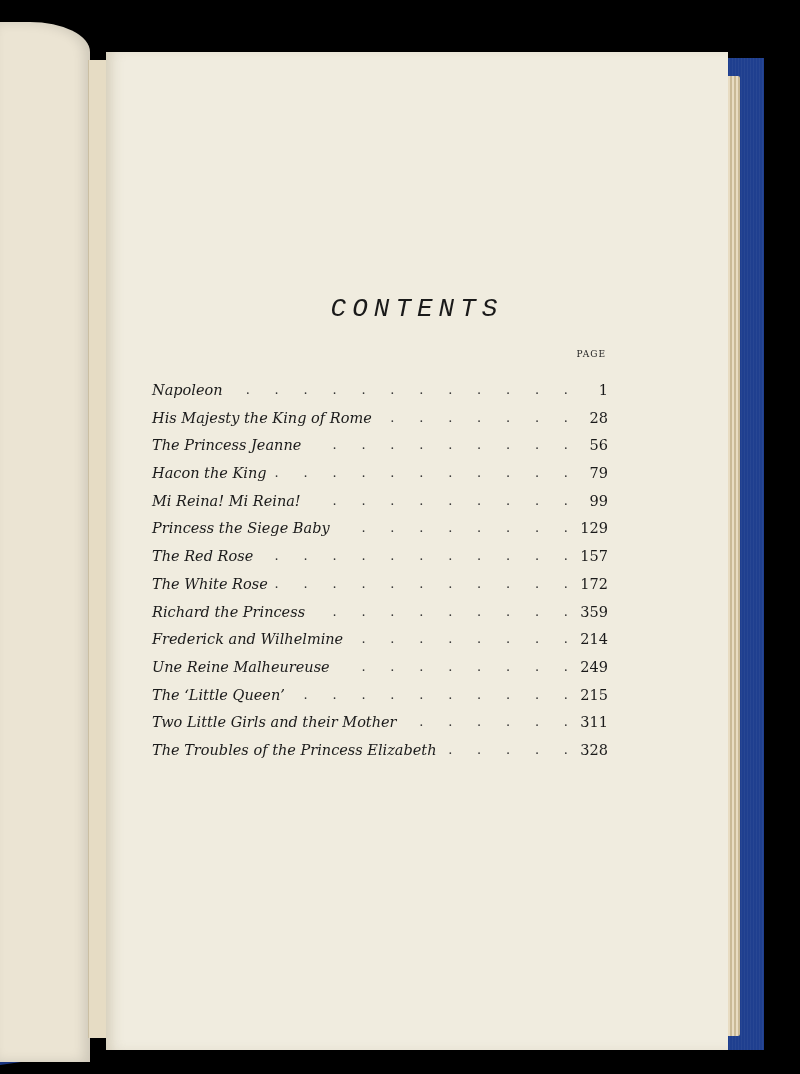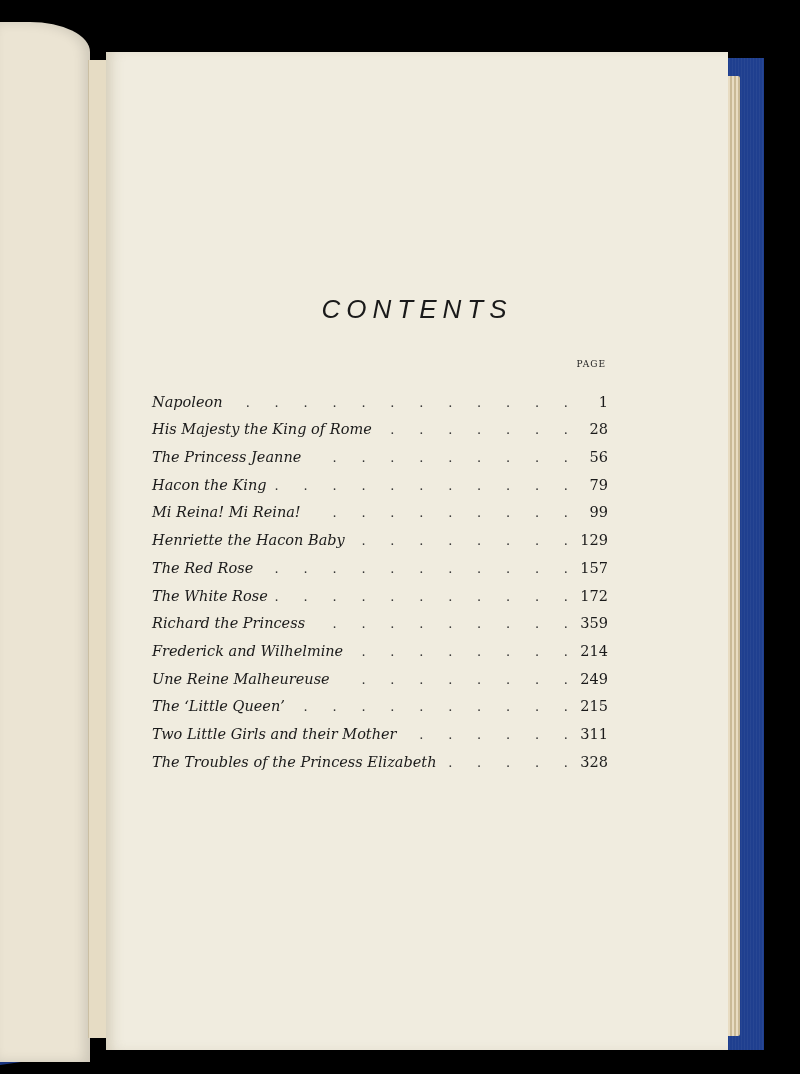--- a/index.html
+++ b/index.html
@@ -9,25 +9,25 @@
   .cover-bottom-left { position:absolute; left:0; top:1040px; width:70px; height:20px; background:#1a3580; transform:skewY(-8deg); }
   .left-page { position:absolute; left:0; top:22px; width:90px; height:1040px; background:#ebe4d3;
     border-top-right-radius:60px 30px; box-shadow: inset -6px 0 12px rgba(0,0,0,0.12); }
   .gutter { position:absolute; left:88px; top:60px; width:20px; height:978px; background:#e6dcc4;
     border-left:1px solid #cbbfa3; border-right:1px solid #d5c9ae; }
   .page-edges { position:absolute; left:722px; top:76px; width:18px; height:960px;
     background: repeating-linear-gradient(90deg, #c9b996 0 2px, #e8dcc2 2px 4px); border-radius:2px; }
   .page { position:absolute; left:106px; top:52px; width:622px; height:998px; background:#f0ecdf;
     box-shadow: inset 10px 0 14px -6px rgba(120,100,60,0.25); }
   .title { position:absolute; left:0; width:100%; top:242px; text-align:center;
-    font-family:Liberation Sans, sans-serif; font-style:italic; font-size:26px; letter-spacing:6px; color:#1a1a1a; }
-  .page-label { position:absolute; right:122px; top:307px; font-family:"DejaVu Serif", serif;
+    font-family:Liberation Mono, monospace; font-style:italic; font-size:26px; letter-spacing:6px; color:#1a1a1a; }
+  .page-label { position:absolute; right:122px; top:297px; font-family:"DejaVu Serif", serif;
     font-size:9px; letter-spacing:1px; color:#222; }
   .toc { position:absolute; left:46px; top:330px; width:456px; margin:0; padding:0; list-style:none; }
-  .toc-row { display:flex; align-items:flex-end; height:27.7px; font-family:"DejaVu Serif", serif; color:#1a1a1a; }
+  .toc-row { display:flex; align-items:flex-start; height:27.7px; font-family:"DejaVu Serif", serif; color:#1a1a1a; }
   .toc-title { font-style:italic; font-size:14.5px; white-space:nowrap; padding-right:6px; }
   .toc-dots { flex:1; overflow:hidden; white-space:nowrap; font-size:13px; letter-spacing:0; color:#333;
     text-align:right; direction:rtl; }
   .toc-dots::after { content:". \00a0\00a0\00a0\00a0\00a0. \00a0\00a0\00a0\00a0\00a0. \00a0\00a0\00a0\00a0\00a0. \00a0\00a0\00a0\00a0\00a0. \00a0\00a0\00a0\00a0\00a0. \00a0\00a0\00a0\00a0\00a0. \00a0\00a0\00a0\00a0\00a0. \00a0\00a0\00a0\00a0\00a0. \00a0\00a0\00a0\00a0\00a0. \00a0\00a0\00a0\00a0\00a0. \00a0\00a0\00a0\00a0\00a0. \00a0\00a0\00a0\00a0\00a0."; }
   .toc-page { width:40px; text-align:right; font-size:14.5px; }
 </style>
 </head>
 <body>
 
 <div class="cover-right"></div>
@@ -59,21 +59,21 @@
         <span class="toc-title">Hacon the King</span>
         <span class="toc-dots"></span>
         <span class="toc-page">79</span>
       </li>
     <li class="toc-row">
         <span class="toc-title">Mi Reina! Mi Reina!</span>
         <span class="toc-dots"></span>
         <span class="toc-page">99</span>
       </li>
     <li class="toc-row">
-        <span class="toc-title">Henriette the Hacon Baby</span>
+        <span class="toc-title">Princess the Siege Baby</span>
         <span class="toc-dots"></span>
         <span class="toc-page">129</span>
       </li>
     <li class="toc-row">
         <span class="toc-title">The Red Rose</span>
         <span class="toc-dots"></span>
         <span class="toc-page">157</span>
       </li>
     <li class="toc-row">
         <span class="toc-title">The White Rose</span>

